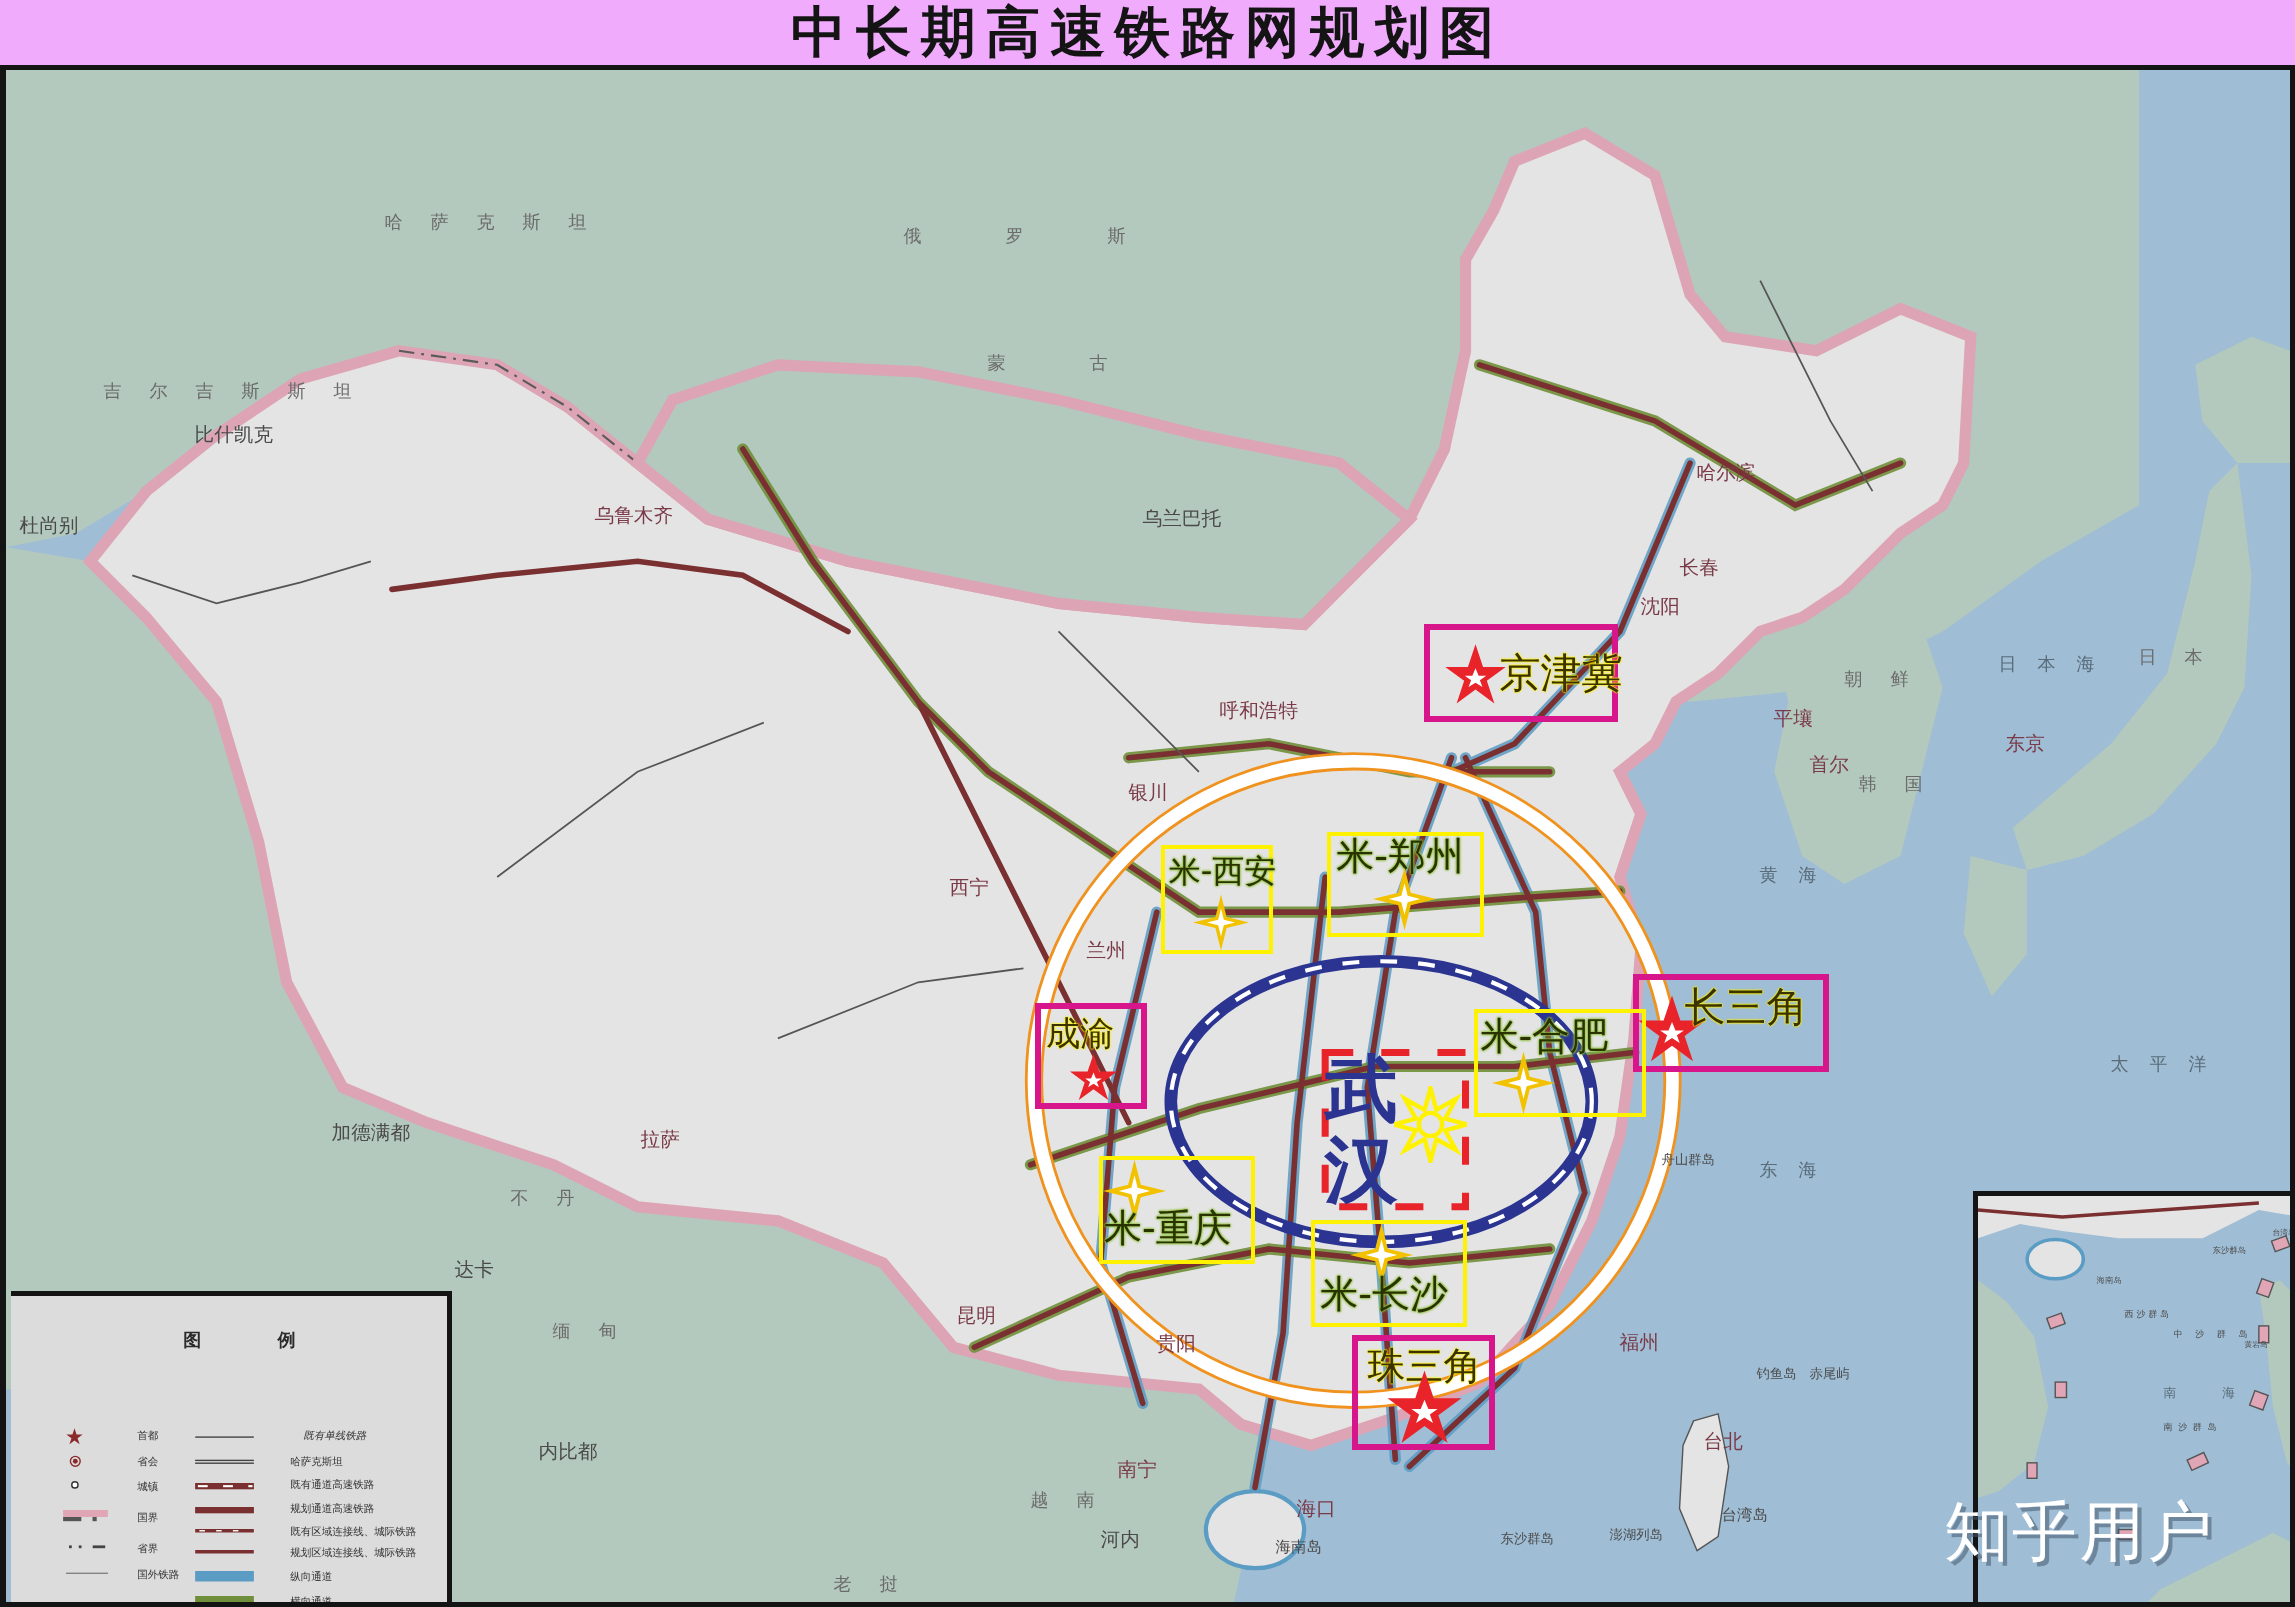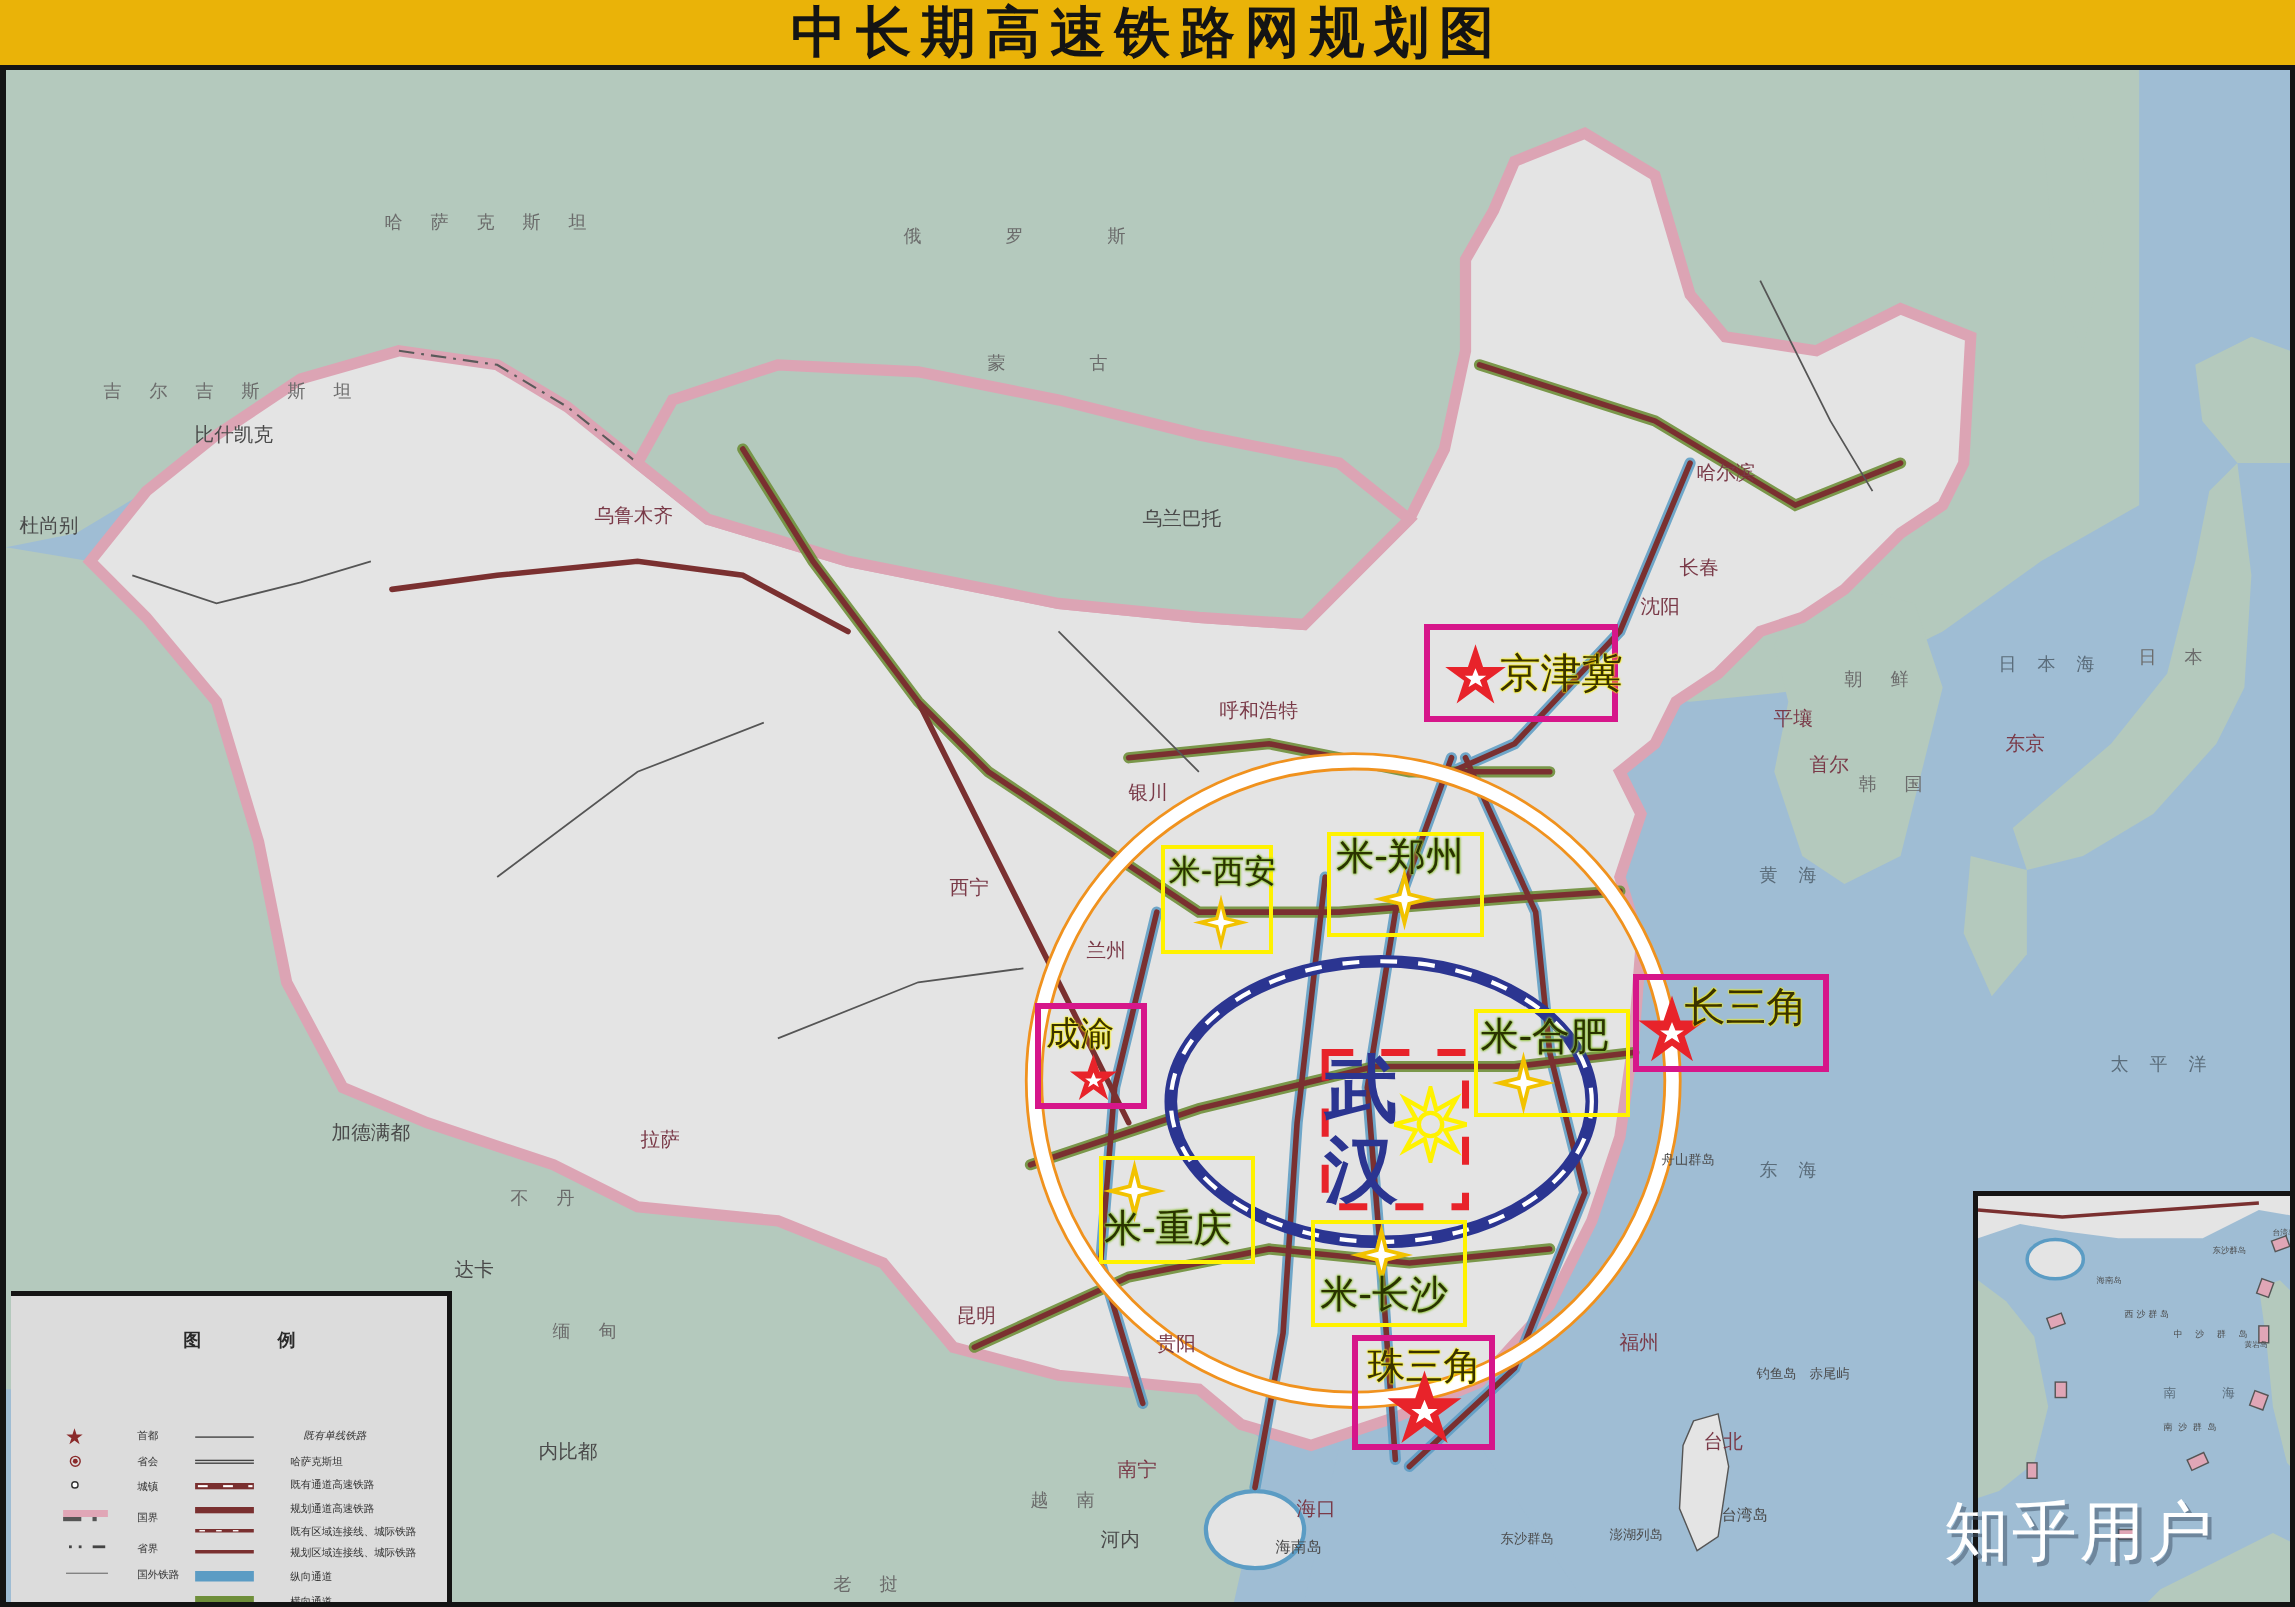--- a/index.html
+++ b/index.html
@@ -1,17 +1,17 @@
 <!DOCTYPE html>
 <html style="font-size:11.2px"><head>
 <meta charset="utf-8">
 <style>
   html,body{margin:0;padding:0;}
   body{width:2295px;height:1608px;background:#d6d6d6;position:relative;overflow:hidden;font-family:"DejaVu Sans",sans-serif;}
-  .title-bar{position:absolute;left:0;top:0;width:2295px;height:65px;background:#eab308;display:flex;align-items:center;justify-content:center;}
+  .title-bar{position:absolute;left:0;top:0;width:2295px;height:65px;background:#f0abfc;display:flex;align-items:center;justify-content:center;}
   .title-text{font-family:"DejaVu Sans",sans-serif;font-weight:bold;font-size:55px;letter-spacing:9.8px;color:#141414;}
   .map-frame{position:absolute;left:0;top:65px;width:2295px;height:1543px;background:#141414;}
   .map-area{position:absolute;left:5.6px;top:70px;width:2284px;height:1532px;background:#9fbdd4;overflow:hidden;}
   svg.map{position:absolute;left:0;top:0;}
   .lbl{position:absolute;font-family:"DejaVu Serif",serif;color:#4a4a4a;font-size:13.3px;white-space:nowrap;}
   .country{position:absolute;font-family:"DejaVu Serif",serif;color:#6b6b6b;font-size:18px;letter-spacing:28px;white-space:nowrap;}
   .sea{position:absolute;font-family:"DejaVu Serif",serif;color:#5a6c7a;font-size:18px;letter-spacing:21px;white-space:nowrap;}
   .city-major{position:absolute;font-family:"DejaVu Sans",sans-serif;color:#7a3a48;font-size:19.6px;white-space:nowrap;}
   .annot-box{position:absolute;box-sizing:border-box;}
   .annot-box.pink{border:6.3px solid #d6168a;}
@@ -192,21 +192,21 @@
         <polygon points="50,25 55,45 75,50 55,55 50,75 45,55 25,50 45,45" fill="#fff"></polygon>
       </svg>
   </div>
   <div class="annot-box yellow" style="left:1321px;top:762px;width:157px;height:105px;">
     <div class="annot-text green" style="left:5.6px;top:1.4px;font-size:38px;">米-郑州</div>
     <svg style="position:absolute;left:42px;top:28px;" width="63" height="70" viewBox="0 0 100 100">
         <polygon points="50,0 60,40 100,50 60,60 50,100 40,60 0,50 40,40" fill="#f2c200"></polygon>
         <polygon points="50,25 55,45 75,50 55,55 50,75 45,55 25,50 45,45" fill="#fff"></polygon>
       </svg>
   </div>
-  <div class="annot-box yellow" style="left:1468px;top:939px;width:156px;height:108px;">
+  <div class="annot-box yellow" style="left:1468px;top:939px;width:172px;height:108px;">
     <div class="annot-text green" style="left:2.8px;top:4.2px;font-size:38px;">米-合肥</div>
     <svg style="position:absolute;left:14px;top:35px;" width="63" height="70" viewBox="0 0 100 100">
         <polygon points="50,0 60,40 100,50 60,60 50,100 40,60 0,50 40,40" fill="#f2c200"></polygon>
         <polygon points="50,25 55,45 75,50 55,55 50,75 45,55 25,50 45,45" fill="#fff"></polygon>
       </svg>
   </div>
   <div class="annot-box yellow" style="left:1093px;top:1086px;width:156px;height:108px;">
     <svg style="position:absolute;left:0px;top:-4.2px;" width="63" height="70" viewBox="0 0 100 100">
         <polygon points="50,0 60,40 100,50 60,60 50,100 40,60 0,50 40,40" fill="#f2c200"></polygon>
         <polygon points="50,25 55,45 75,50 55,55 50,75 45,55 25,50 45,45" fill="#fff"></polygon>

